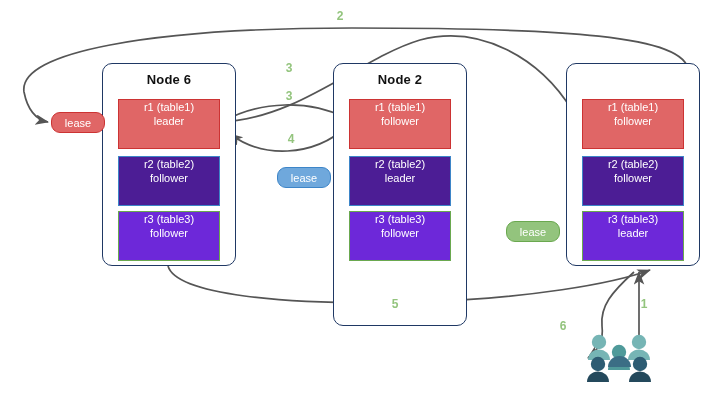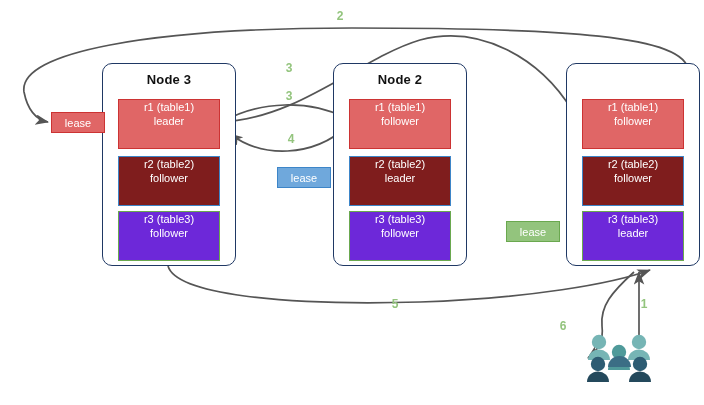--- a/index.html
+++ b/index.html
@@ -24,26 +24,26 @@
   .replica{
     position:absolute;left:15px;right:15px;
     height:50px;
     border-radius:0;
     box-sizing:border-box;
     display:flex;flex-direction:column;align-items:center;justify-content:flex-start;
     color:#ffffff;font-size:11px;line-height:14px;text-align:center;
   }
   .replica .l1,.replica .l2{display:block;}
   .rep-red{background:#e06666;border:1.6px solid #cc3333;}
-  .rep-blue{background:#7f1d1d;border:1.6px solid #3d85c8;}
+  .rep-blue{background:#4c1d95;border:1.6px solid #3d85c8;}
   .rep-green{background:#6d28d9;border:1.6px solid #6aa84f;}
 
   .lease{
     position:absolute;
-    border-radius:0;
+    border-radius:9px;
     box-sizing:border-box;
     display:flex;align-items:center;justify-content:center;
     color:#ffffff;font-size:11px;
     height:21px;width:54px;
   }
   .lease-red{background:#e06666;border:1.6px solid #cc3333;}
   .lease-blue{background:#6fa8dc;border:1.6px solid #3d85c8;}
   .lease-green{background:#93c47d;border:1.6px solid #6aa84f;}
 
   .edge-label{
@@ -77,36 +77,36 @@
     <path d="M 348,126 C 312,158 262,158 230,134" fill="none" stroke="#555555" stroke-width="1.7" marker-end="url(#ah)"></path>
 
     <path d="M 168,266 C 176,294 280,306 420,302 C 530,298 612,284 650,270" fill="none" stroke="#555555" stroke-width="1.7" marker-end="url(#ah)"></path>
 
     <path d="M 639,340 L 639,272" fill="none" stroke="#555555" stroke-width="1.7" marker-end="url(#ah)"></path>
 
     <path d="M 634,272 C 612,292 600,306 602,326 C 604,342 596,352 588,358" fill="none" stroke="#555555" stroke-width="1.7" marker-end="url(#ah)"></path>
   </svg>
 
   <div class="node-box" style="left:102px;top:63px;width:134px;height:203px;">
-    <div class="node-title">Node 3</div>
+    <div class="node-title">Node 6</div>
     <div class="replica rep-red" style="top:35px;">
       <span class="l1">r1 (table1)</span>
       <span class="l2">leader</span>
     </div>
     <div class="replica rep-blue" style="top:92px;">
       <span class="l1">r2 (table2)</span>
       <span class="l2">follower</span>
     </div>
     <div class="replica rep-green" style="top:147px;">
       <span class="l1">r3 (table3)</span>
       <span class="l2">follower</span>
     </div>
   </div>
 
-  <div class="node-box" style="left:333px;top:63px;width:134px;height:203px;">
+  <div class="node-box" style="left:333px;top:63px;width:134px;height:263px;">
     <div class="node-title">Node 2</div>
     <div class="replica rep-red" style="top:35px;">
       <span class="l1">r1 (table1)</span>
       <span class="l2">follower</span>
     </div>
     <div class="replica rep-blue" style="top:92px;">
       <span class="l1">r2 (table2)</span>
       <span class="l2">leader</span>
     </div>
     <div class="replica rep-green" style="top:147px;">

